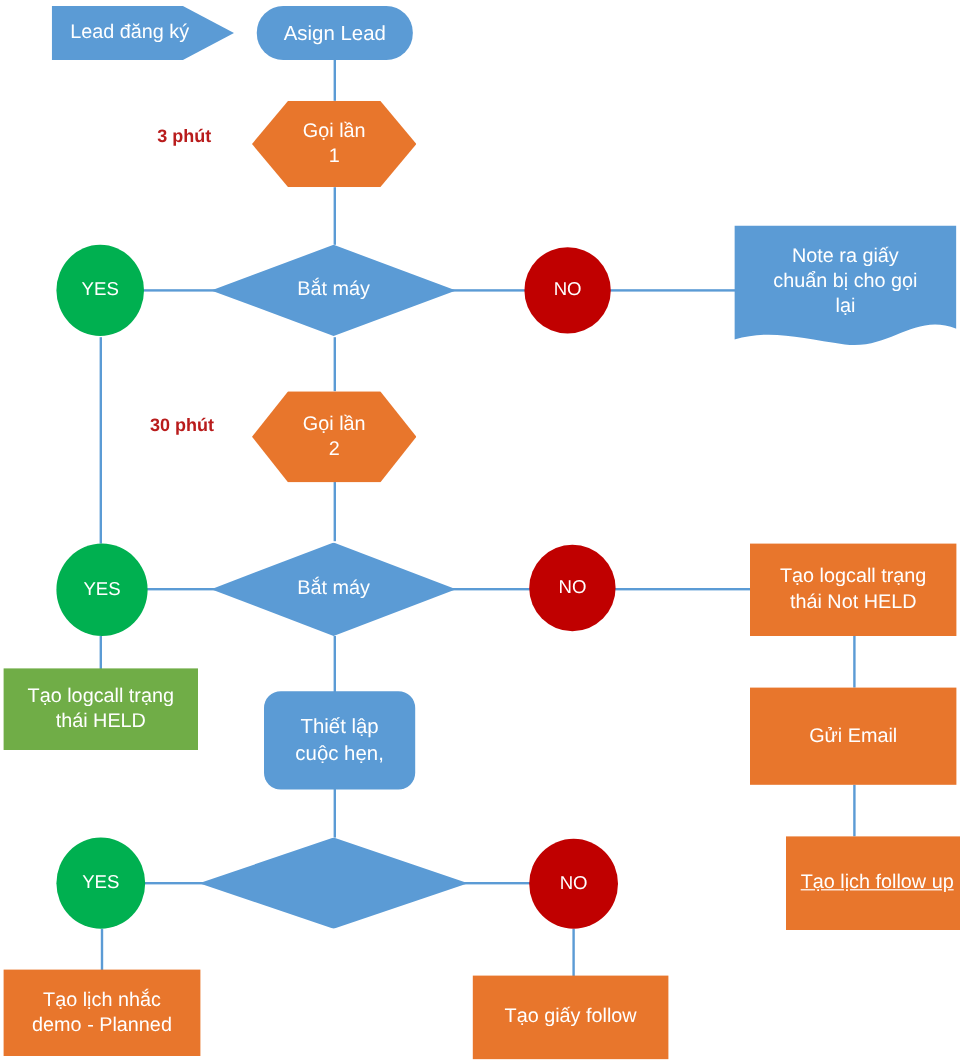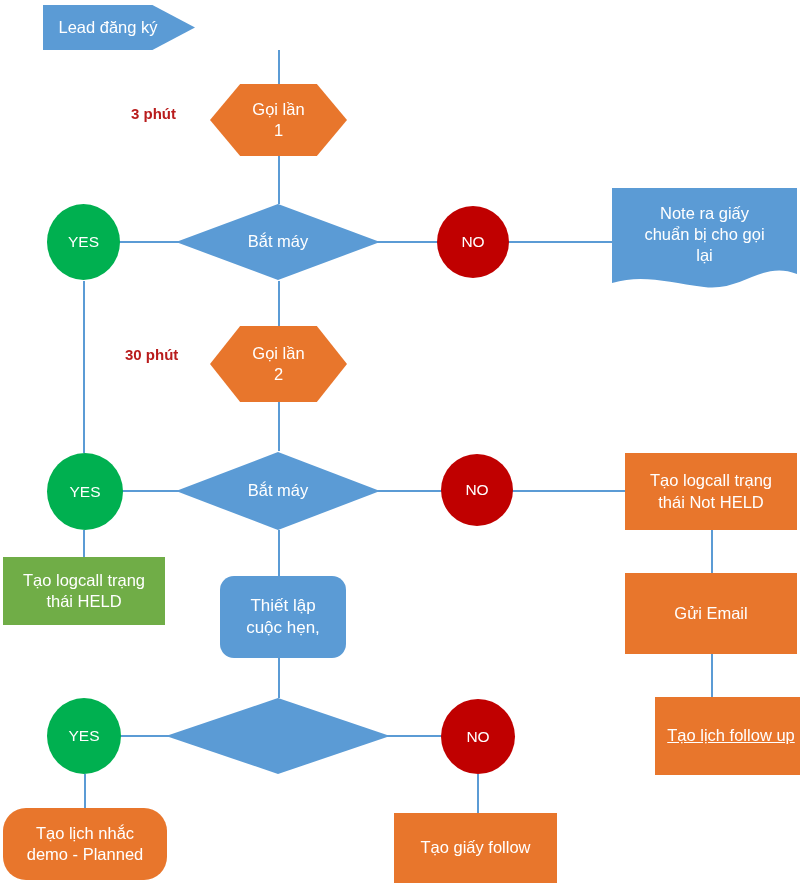--- a/index.html
+++ b/index.html
@@ -156,20 +156,23 @@
   <div class="conn v" style="left:477px; top:774px; height:40px;"></div>
 
   <div class="conn v" style="left:711px; top:530px; height:43px;"></div>
 
   <div class="conn v" style="left:711px; top:654px; height:43px;"></div>
 
   <div class="shape pentagon" style="left:43px; top:5px; width:152px; height:45px;">
     <span class="lbl" style="padding-right:22px;">Lead đăng ký</span>
   </div>
 
+  <div class="shape rect-blue-round" style="left:214px; top:5px; width:130px; height:45px;">
+    <span class="lbl">Asign Lead</span>
+  </div>
 
   <div class="annot" style="left:131px; top:105px;">3 phút</div>
 
   <div class="shape hexagon" style="left:210px; top:84px; width:137px; height:72px;">
     <span class="lbl">Gọi lần
 1</span>
   </div>
 
   <div class="shape circle circle-green" style="left:47px; top:204px; width:73px; height:76px;">
     <span class="lbl">YES</span>
@@ -241,21 +244,21 @@
   </div>
 
   <div class="shape circle circle-red" style="left:441px; top:699px; width:74px; height:75px;">
     <span class="lbl">NO</span>
   </div>
 
   <div class="shape rect-orange" style="left:655px; top:697px; width:152px; height:78px;text-decoration:underline;">
     <span class="lbl">Tạo lịch follow up</span>
   </div>
 
-  <div class="shape rect-orange" style="left:3px; top:808px; width:164px; height:72px;border-radius:23px;">
+  <div class="shape rect-orange" style="left:3px; top:808px; width:164px; height:72px;">
     <span class="lbl">Tạo lịch nhắc
 demo - Planned</span>
   </div>
 
   <div class="shape rect-orange" style="left:394px; top:813px; width:163px; height:70px;">
     <span class="lbl">Tạo giấy follow</span>
   </div>
 
 </div>
 

